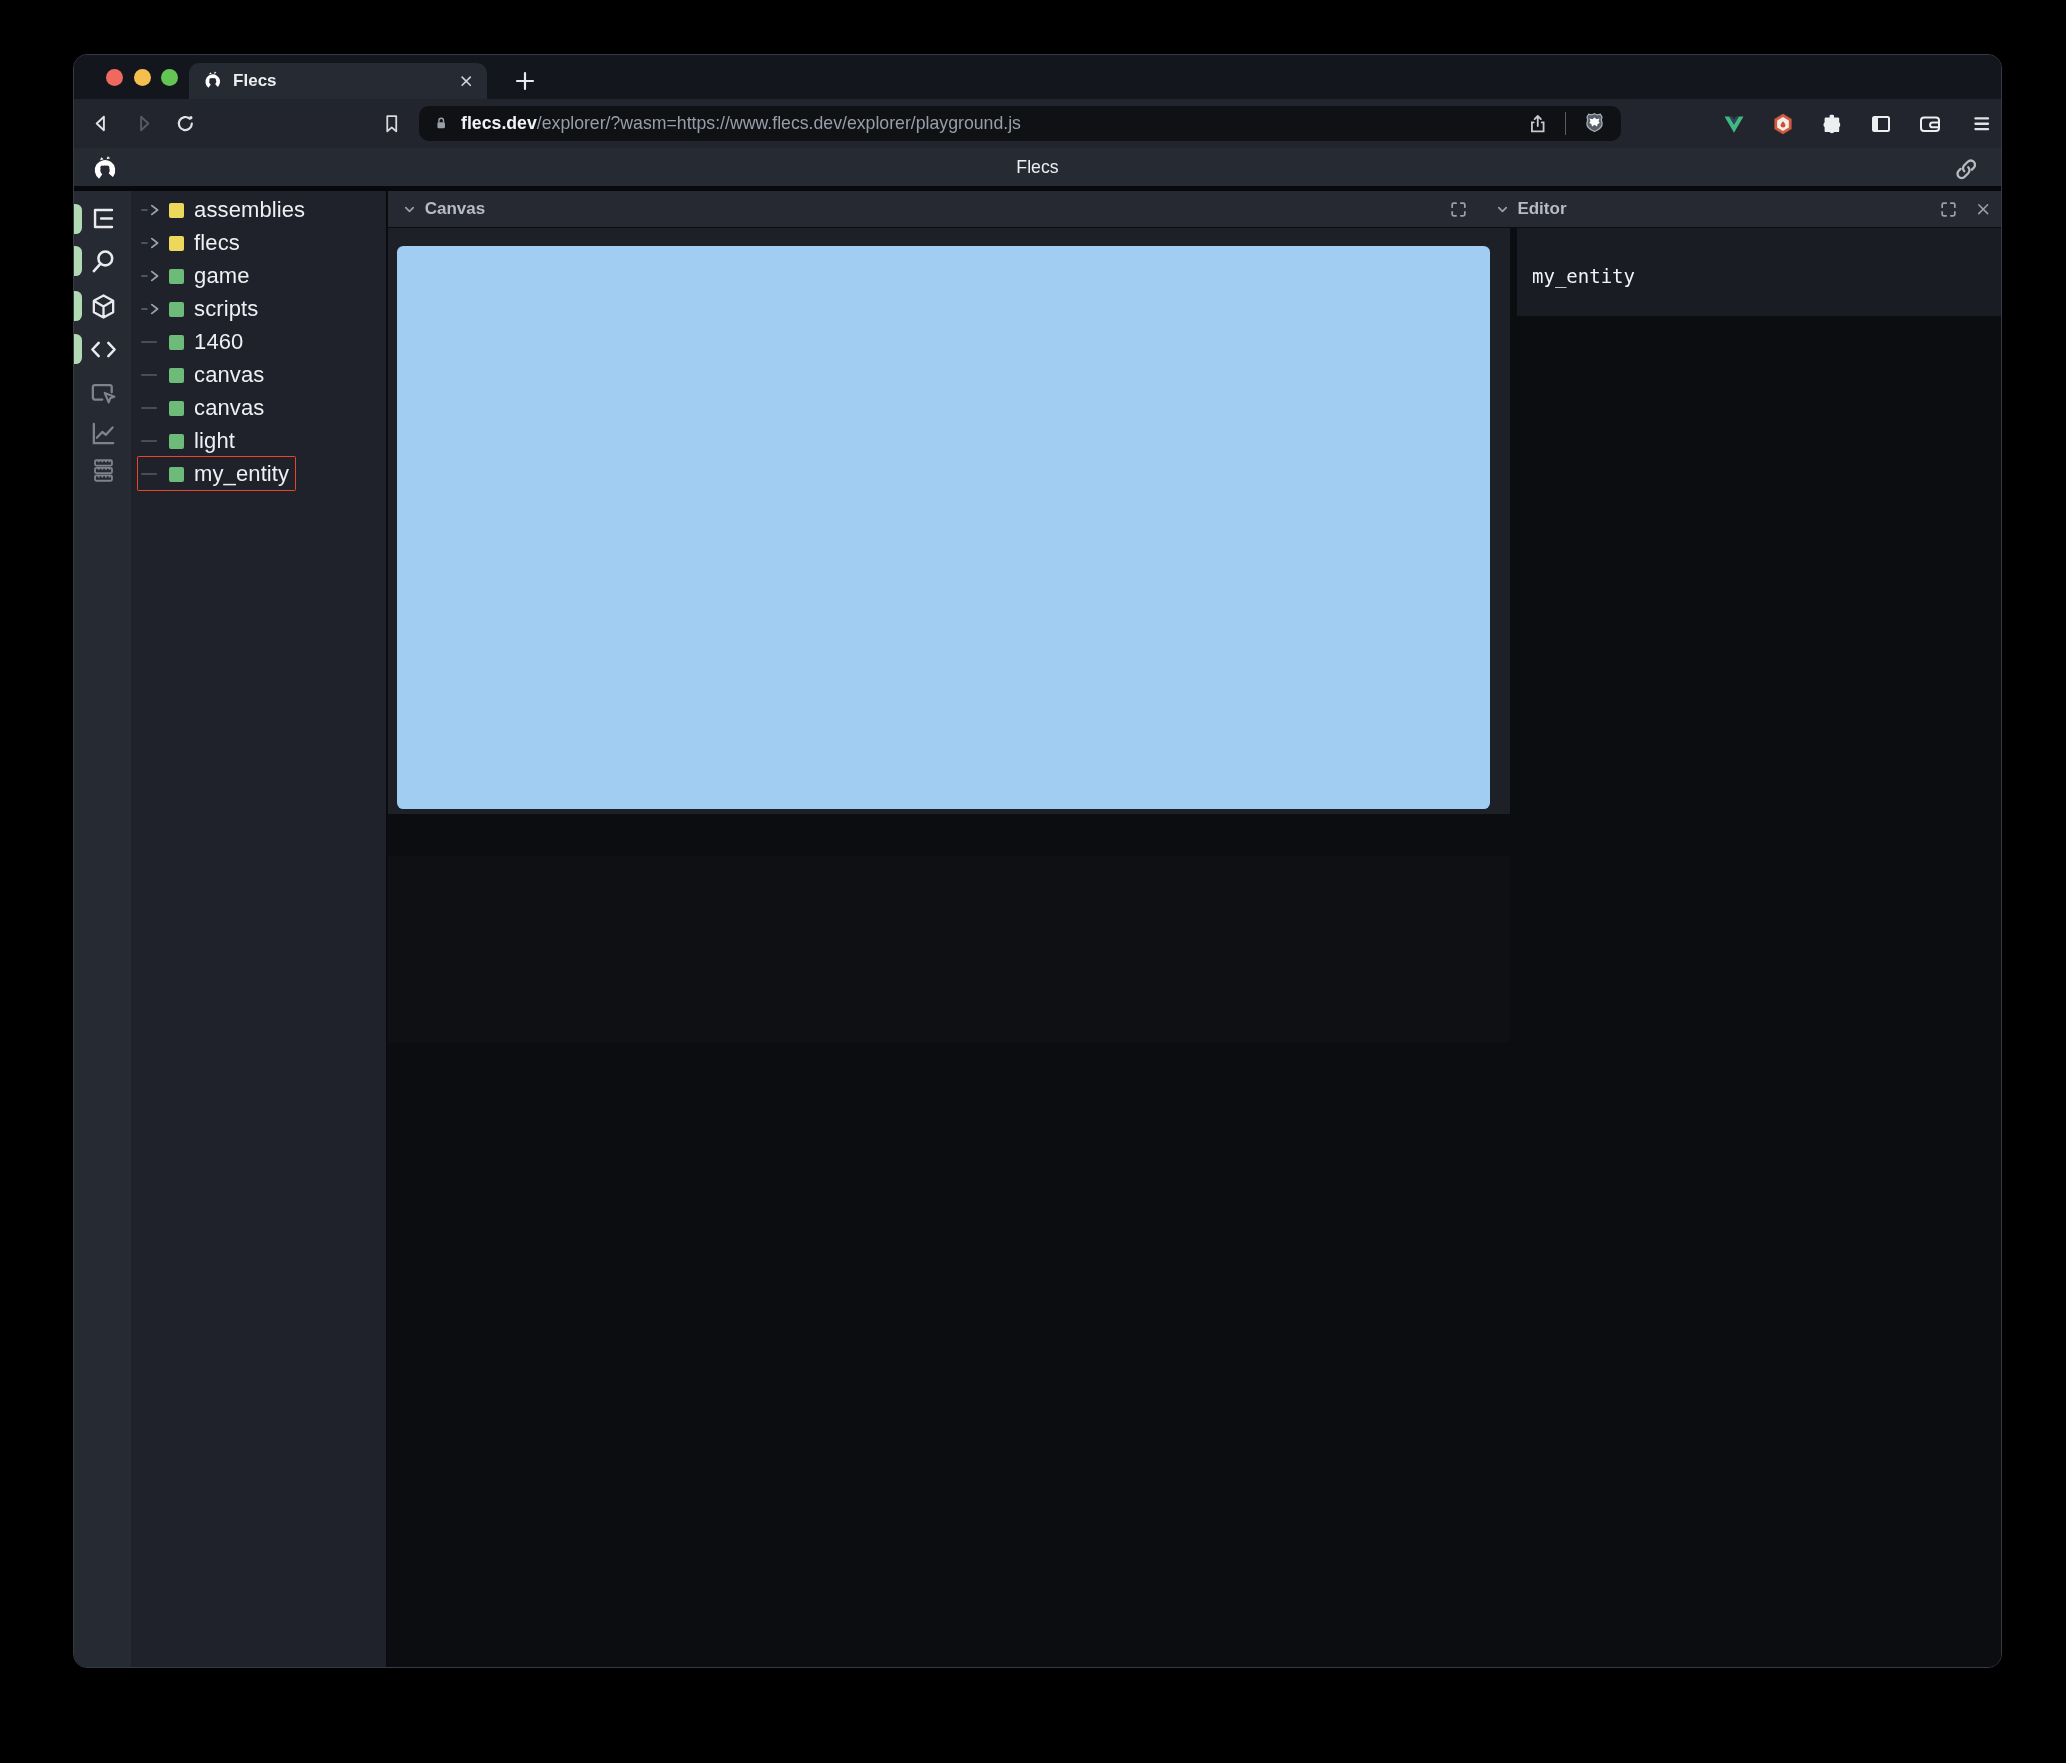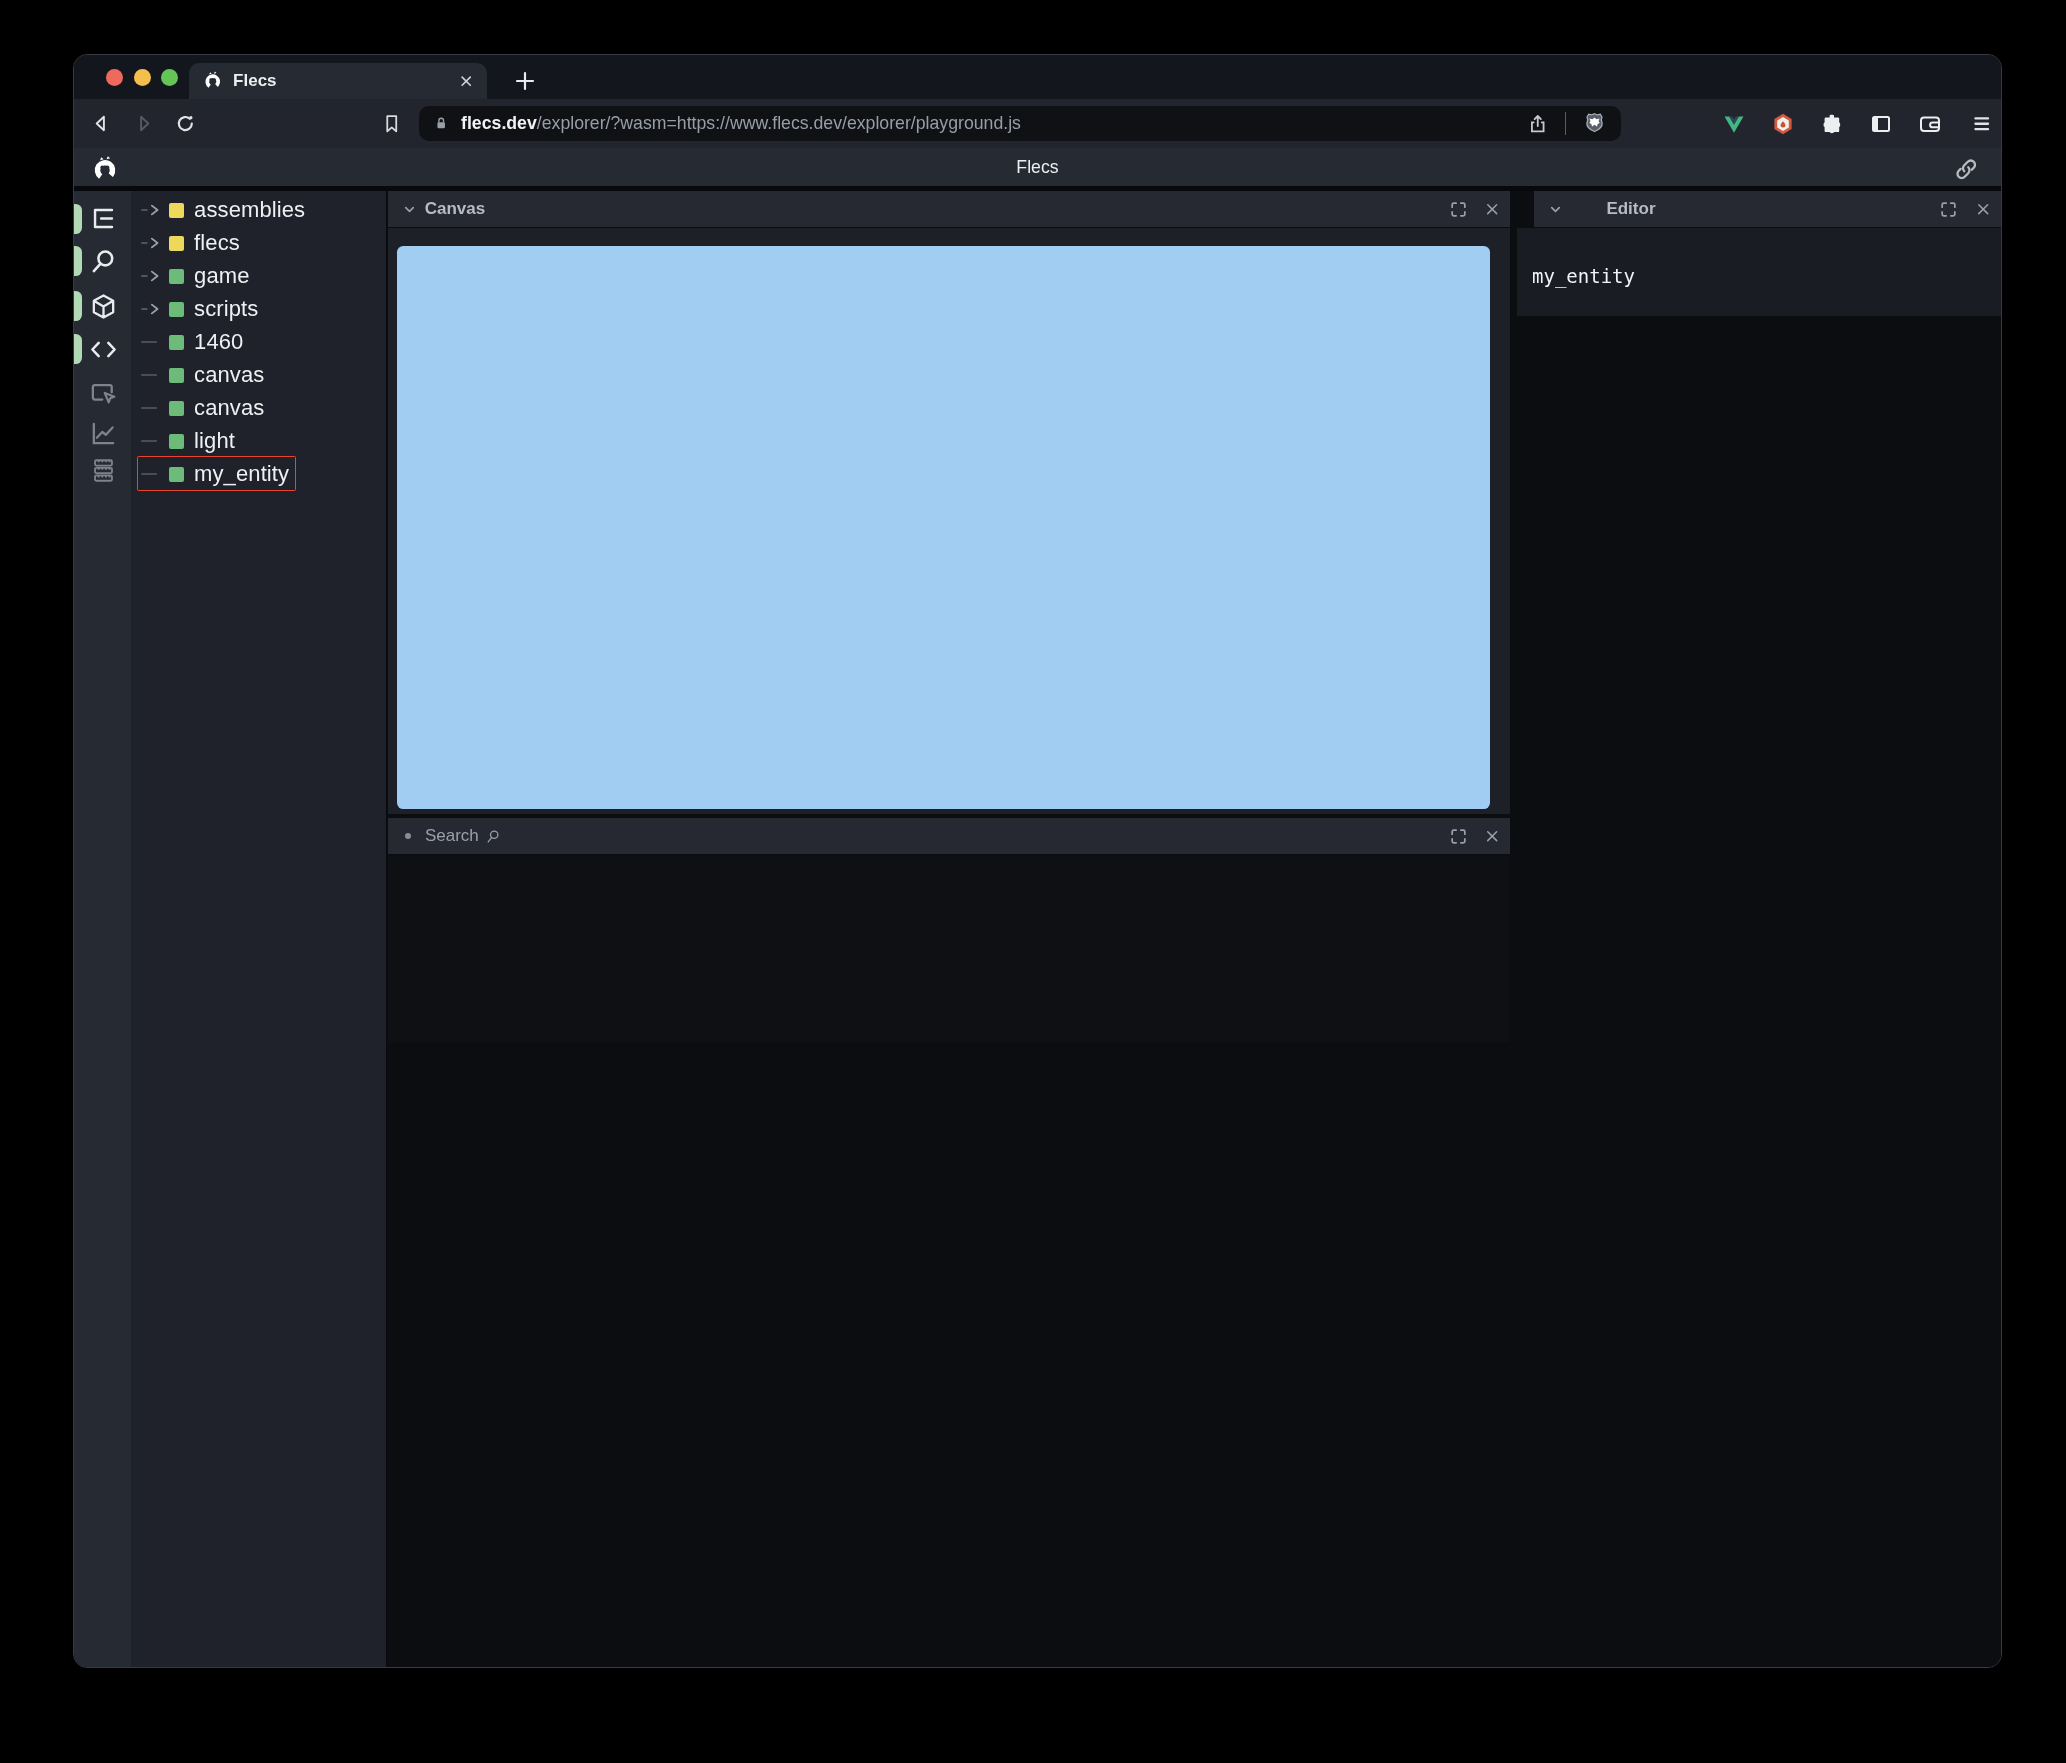--- a/index.html
+++ b/index.html
@@ -71,21 +71,21 @@
   .fsicon{width:19px;height:19px;color:#9aa0a8;}
   .xicon{width:16.4px;height:16.4px;color:#9aa0a8;}
   .canvas-head{left:1.3px;top:0;width:1122px;}
   .canvas-body{position:absolute;left:1.3px;top:37px;width:1122px;height:586px;background:var(--bg-canvasbody);}
   .bluecanvas{position:absolute;left:8.8px;top:17.7px;width:1093px;height:563px;border-radius:6.3px;background:var(--canvas-blue);}
   .search-head{left:1.3px;top:627px;width:1122px;}
   .search-bullet{width:6.3px;height:6.3px;border-radius:50%;background:#878c95;margin-left:6.3px;flex:none;}
   .search-label{margin-left:14px;font-size:17px;color:var(--txt-gray);}
   .search-mag{width:17px;height:17px;color:var(--txt-gray);margin-left:6.3px;}
   .search-body{position:absolute;left:1.3px;top:665px;width:1122px;height:186px;background:var(--bg-searchbody);}
-  .editor-head{left:1147px;top:0;right:0;gap:36px;}
+  .editor-head{left:1094px;top:0;right:0;}
   .editor-body{position:absolute;left:1130px;top:37px;right:0;height:88px;background:var(--bg-editorbody);}
   .editor-text{position:absolute;left:15px;top:37px;font-family:"DejaVu Sans Mono", monospace;font-size:19px;color:#f0f2f4;}
   svg{display:block;width:100%;height:100%;}
 </style>
 </head>
 <body>
 
 <div class="window">
 
   <div class="tabbar">
@@ -385,42 +385,20 @@
             <svg viewBox="0 0 24 24">
                 <path d="M5.5 5.5 L18.5 18.5 M18.5 5.5 L5.5 18.5" stroke="currentColor" stroke-width="2.2" stroke-linecap="round"></path>
               </svg>
           </span>
         </span>
       </div>
       <div class="canvas-body">
         <div class="bluecanvas"></div>
       </div>
 
-      <div class="phead search-head">
-        <span class="search-bullet"></span>
-        <span class="search-label">Search</span>
-        <span class="search-mag">
-          <svg viewBox="0 0 24 24">
-              <circle cx="13" cy="9.5" r="5.2" fill="none" stroke="currentColor" stroke-width="1.8"></circle>
-              <path d="M9.2 13.6 L4.5 19.5" stroke="currentColor" stroke-width="1.8" stroke-linecap="round"></path>
-            </svg>
-        </span>
-        <span class="phead-icons">
-          <span class="fsicon">
-            <svg viewBox="0 0 24 24">
-                <path d="M4 9 V6 a2 2 0 0 1 2-2 h3 M15 4 h3 a2 2 0 0 1 2 2 v3 M20 15 v3 a2 2 0 0 1 -2 2 h-3 M9 20 H6 a2 2 0 0 1 -2-2 v-3" fill="none" stroke="currentColor" stroke-width="2.2" stroke-linecap="round"></path>
-              </svg>
-          </span>
-          <span class="xicon">
-            <svg viewBox="0 0 24 24">
-                <path d="M5.5 5.5 L18.5 18.5 M18.5 5.5 L5.5 18.5" stroke="currentColor" stroke-width="2.2" stroke-linecap="round"></path>
-              </svg>
-          </span>
-        </span>
-      </div>
       <div class="search-body"></div>
 
       <div class="phead editor-head">
         <span class="chev">
           <svg viewBox="0 0 24 24">
               <path d="M6 9 L12 15 L18 9" fill="none" stroke="currentColor" stroke-width="2.6" stroke-linecap="round" stroke-linejoin="round"></path>
             </svg>
         </span>
         <span class="ptitle">Editor</span>
         <span class="phead-icons">

